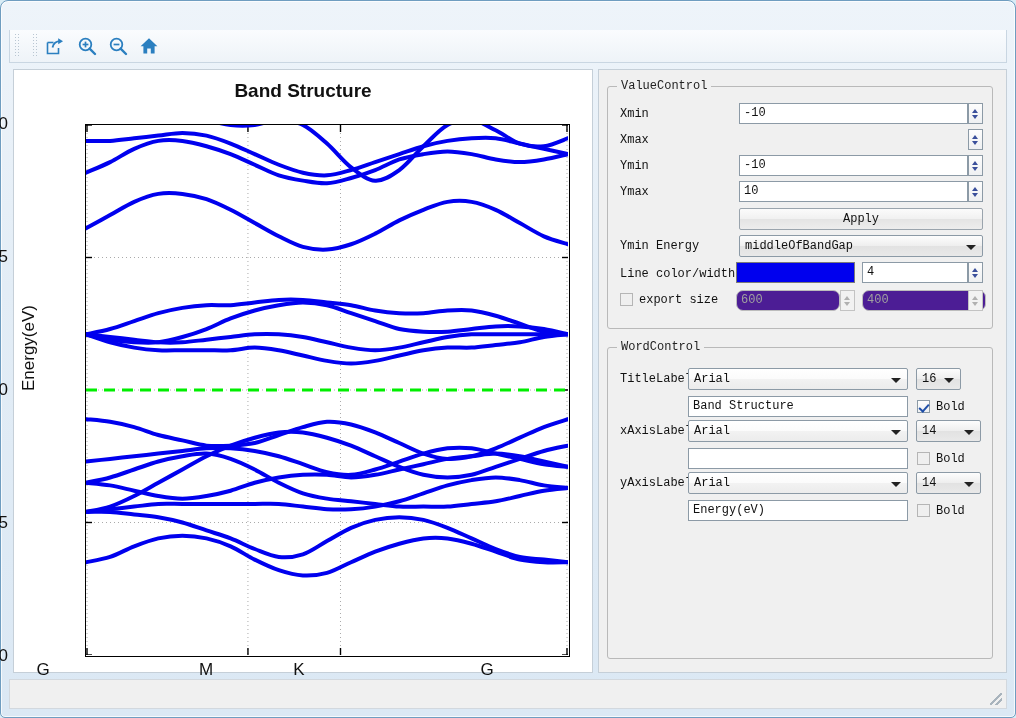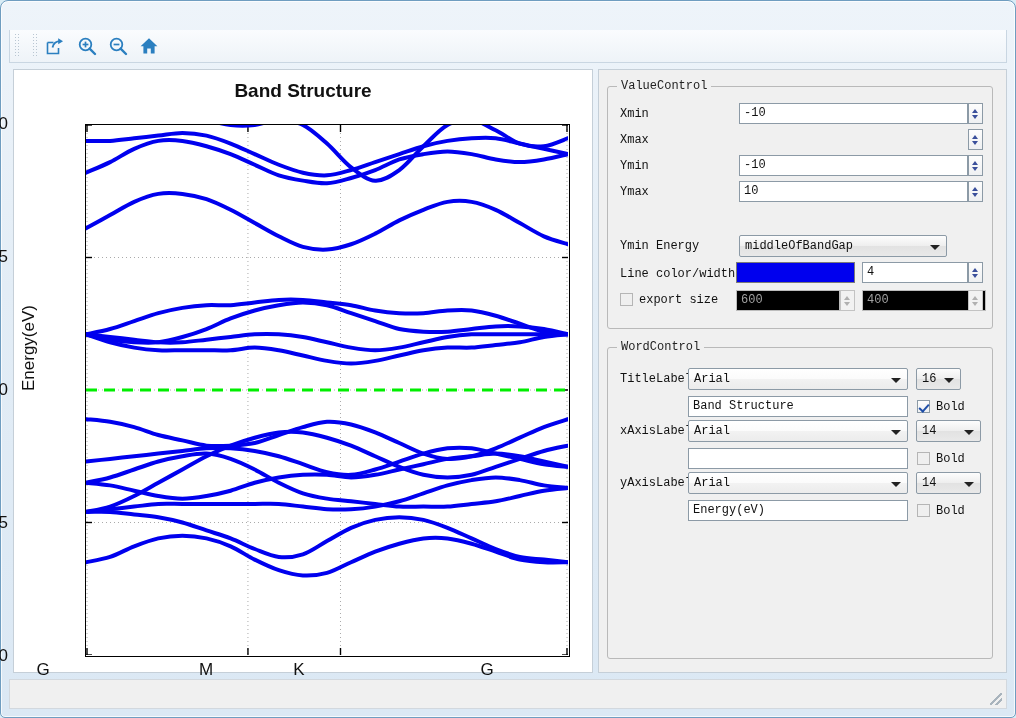--- a/index.html
+++ b/index.html
@@ -114,21 +114,21 @@
     position:absolute;font-size:12px;color:#111;
     font-family:"Liberation Mono","DejaVu Sans Mono",monospace;white-space:pre;
   }
   .field{
     position:absolute;box-sizing:border-box;height:21px;
     border:1px solid #8c9aa6;background:#fff;
     font-size:12px;color:#111;padding:2px 4px;
     font-family:"Liberation Mono","DejaVu Sans Mono",monospace;
     line-height:15px;
   }
-  .field.disabled{background:#000000;border-color:#bcbcbc;color:#a0a0a0;}
+  .field.disabled{background:#4c1d95;border-color:#bcbcbc;color:#a0a0a0;border-radius:7px;}
   .spin{
     position:absolute;box-sizing:border-box;width:15px;height:21px;
     border:1px solid #8c9aa6;background:linear-gradient(to bottom,#fdfdfd,#eef0f2);
   }
   .spin.disabled{border-color:#c3c3c3;background:#f2f2f2;}
   .spin .up,.spin .dn{position:absolute;left:3px;width:0;height:0;
     border-left:3.5px solid transparent;border-right:3.5px solid transparent;}
   .spin .up{top:5px;border-bottom:4px solid #3a4f9b;}
   .spin .dn{top:11px;border-top:4px solid #3a4f9b;}
   .spin.disabled .up{border-bottom-color:#b0b0b0;}
@@ -319,23 +319,24 @@
           <span class="dn"></span>
         </div>
 
       <div class="lbl" style="left:12px;top:98px;">Ymax</div>
       <div class="field" style="left:131px;top:94px;width:229px;">10</div>
       <div class="spin" style="left:360px;top:94px;">
           <span class="up"></span>
           <span class="dn"></span>
         </div>
 
+      <div class="btn" style="left:131px;top:121px;width:244px;">Apply</div>
 
       <div class="lbl" style="left:12px;top:152px;">Ymin Energy</div>
-      <div class="combo grey" style="left:131px;top:148px;width:208px;">
+      <div class="combo grey" style="left:131px;top:148px;width:244px;">
         <span>middleOfBandGap</span>
         <span class="arr"></span>
       </div>
 
       <div class="lbl" style="left:12px;top:180px;">Line color/width</div>
       <div class="swatch" id="color-swatch" style="left: 128px; top: 175px; width: 119px; height: 21px; background: rgb(0, 0, 238);"></div>
       <div class="field" style="left:254px;top:175px;width:106px;">4</div>
       <div class="spin" style="left:360px;top:175px;">
           <span class="up"></span>
           <span class="dn"></span>

